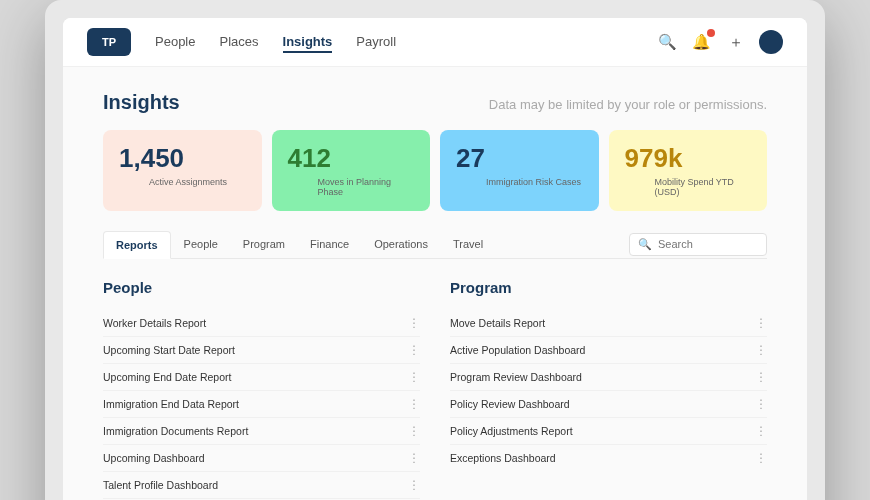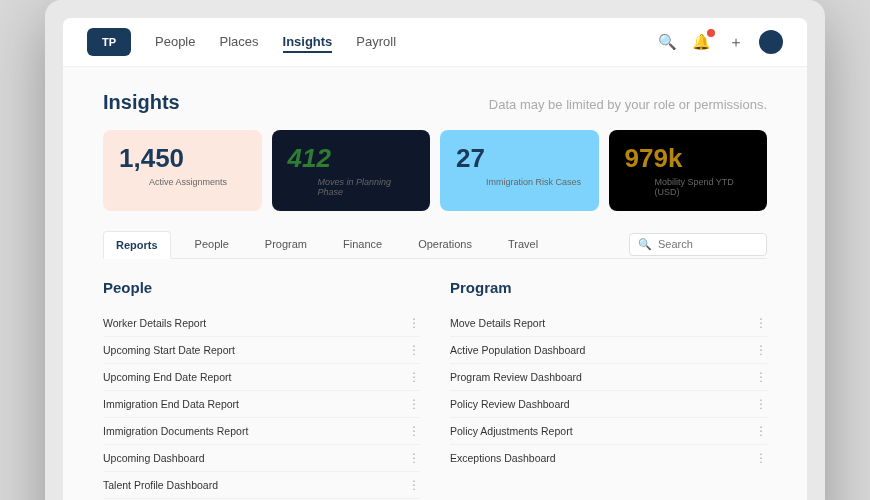--- a/index.html
+++ b/index.html
@@ -127,23 +127,23 @@
       gap: 10px;
       margin-bottom: 20px;
       justify-content: flex-end;
     }
     .stat-card {
       flex: 1;
       border-radius: 8px;
       padding: 14px 16px;
     }
     .stat-card.pink { background: #fde8e0; }
-    .stat-card.green { background: #0f172a; font-style: italic; }
+    .stat-card.green { background: #86efac; }
     .stat-card.blue { background: #7dd3fc; }
-    .stat-card.yellow { background: #000000; }
+    .stat-card.yellow { background: #fef9c3; }
     .stat-value {
       font-size: 26px;
       font-weight: 700;
       color: #1a3a5c;
       line-height: 1.1;
     }
     .stat-card.green .stat-value { color: #2e7d32; }
     .stat-card.yellow .stat-value { color: #b8860b; }
     .stat-label {
       font-size: 9px;
@@ -151,21 +151,21 @@
       margin-top: 4px;
       margin-left: 30px;
     }
 
     
     .tabs-bar {
       display: flex;
       align-items: center;
       border-bottom: 1px solid #e8e8e8;
       margin-bottom: 20px;
-      gap: 12px;
+      gap: 1px;
     }
     .tab-item {
       font-size: 11px;
       padding: 7px 12px;
       cursor: pointer;
       color: #555;
       border-radius: 4px 4px 0 0;
     }
     .tab-item.active {
       background: #fff;

